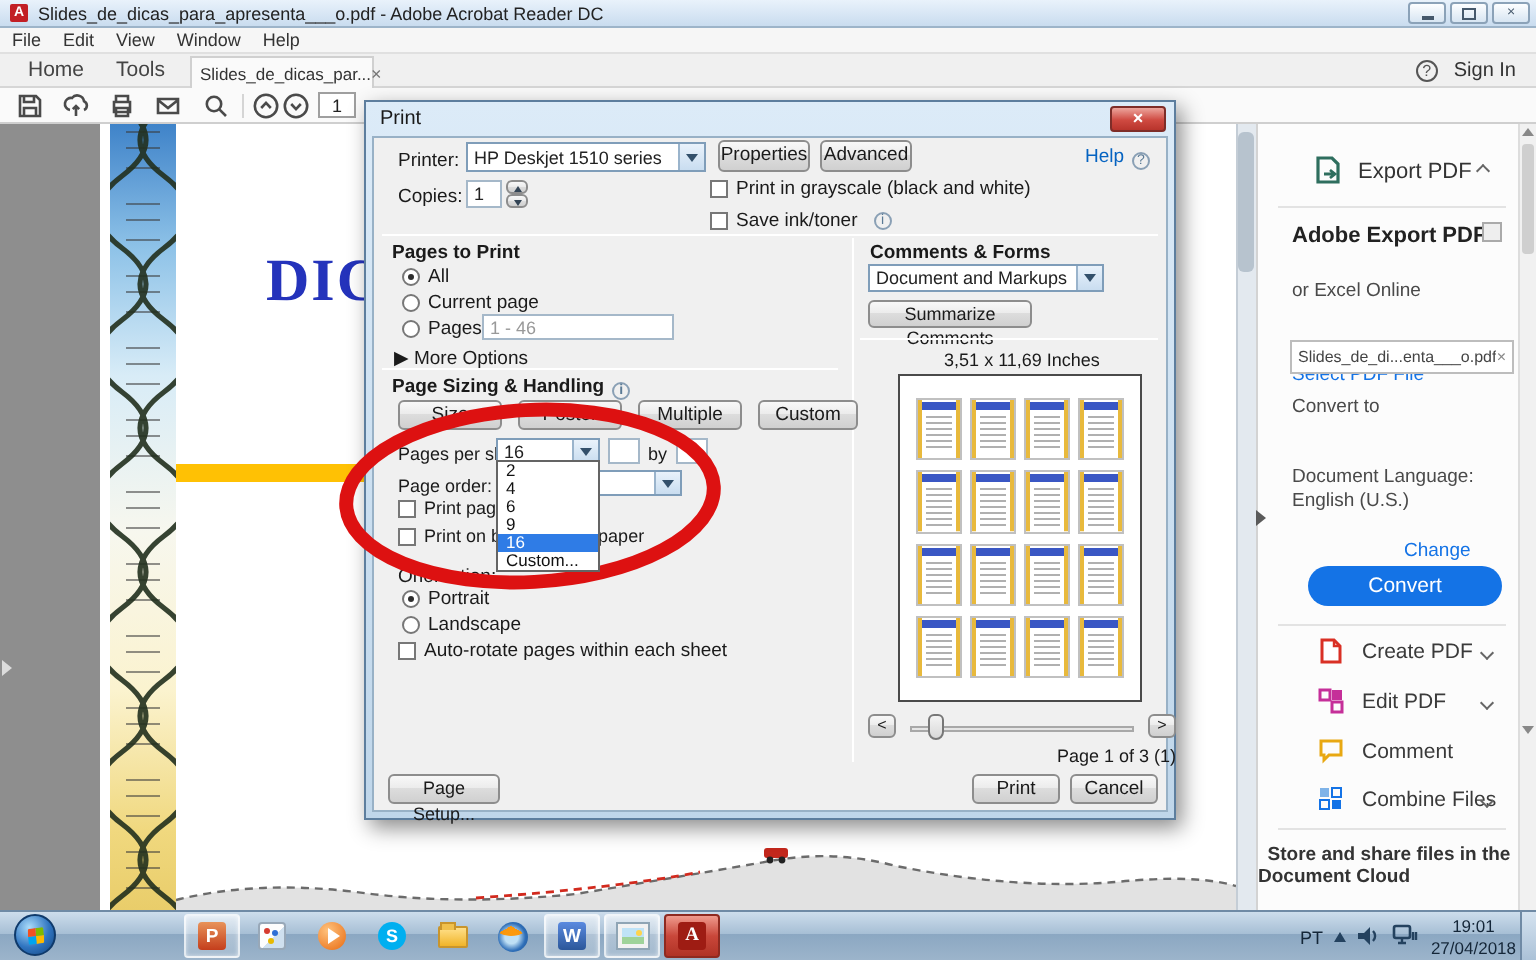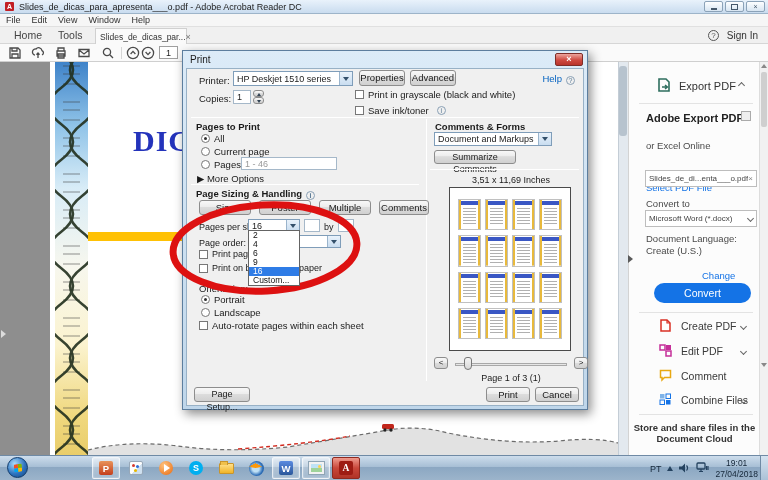--- a/index.html
+++ b/index.html
@@ -321,21 +321,21 @@
       </span>
     <div class="field" style="left:58px; top:106px; width:96px; height:13px; color:#999">1 - 46</div>
     <span class="lbl" style="left:14px; top:122px">▶ <span>More Options</span></span>
 
     <div class="hline" style="left:8px; right:168px; top:133px"></div>
 
     <span class="lbl b" style="left:13px; top:137px"><span>Page Sizing &amp; Handling</span><span class="info-circle">i</span></span>
     <div class="btn" style="left:16px; top:149px; width:52px; height:15px; line-height:13px">Size</div>
     <div class="btn" style="left:76px; top:149px; width:52px; height:15px; line-height:13px">Poster</div>
     <div class="btn" style="left:136px; top:149px; width:52px; height:15px; line-height:13px">Multiple</div>
-    <div class="btn" style="left:196px; top:149px; width:50px; height:15px; line-height:13px">Comments</div>
+    <div class="btn" style="left:196px; top:149px; width:50px; height:15px; line-height:13px">Custom</div>
 
     <span class="lbl" style="left:16px; top:171px; font-size:9px">Pages per sheet:</span>
     <div class="combo" style="left:65px; top:168px; width:52px; height:13px">
       <span class="val">16</span>
       <span class="arrow-btn">
           <span class="tri-down"></span>
         </span>
     </div>
     <div class="mini-box" style="left:121px; top:168px"></div>
     <span class="lbl" style="left:141px; top:171px; font-size:9px">by</span>
@@ -410,21 +410,21 @@
           <div class="thumb"></div>
           <div class="thumb"></div>
           <div class="thumb"></div>
           <div class="thumb"></div>
         </div>
     </div>
     <div class="btn small-btn" style="left:251px; top:306px">&lt;</div>
     <div class="slider-track"></div>
     <div class="slider-thumb"></div>
     <div class="btn small-btn" style="left:391px; top:306px">&gt;</div>
-    <span class="lbl" style="left:251px; top:322px; width:154px; text-align:center; font-size:9px">Page 1 of 3 (1)</span>
+    <span class="lbl" style="left:251px; top:322px; width:154px; text-align:right; font-size:9px">Page 1 of 3 (1)</span>
 
     <div class="btn" style="left:11px; top:336px; width:56px; height:15px; line-height:13px; font-size:9px">Page Setup...</div>
     <div class="btn" style="left:303px; top:336px; width:44px; height:15px; line-height:13px">Print</div>
     <div class="btn" style="left:352px; top:336px; width:44px; height:15px; line-height:13px">Cancel</div>
   </div>
 
   <svg class="red-circle" width="198" height="100" viewBox="0 0 198 100">
     <ellipse cx="99" cy="50" rx="92" ry="43" fill="none" stroke="#dd1111" stroke-width="7" transform="rotate(-3 99 50)"></ellipse>
   </svg>
 
@@ -445,27 +445,23 @@
     <div class="abs" style="left:112px; top:49px; width:10px; height:10px; border:1px solid #aaa; background:#eee"></div>
     <span class="abs" style="left:17px; top:78px; font-size:9.5px; color:#4a4a4a">or Excel Online</span>
 
     <span class="abs link-blue" style="left:17px; top:95px; font-size:9.5px">Select PDF File</span>
     <div class="sb-field" style="left:16px; top:108px; width:112px; height:17px">
       <span style="flex:1; overflow:hidden; white-space:nowrap">Slides_de_di...enta___o.pdf</span>
       <span style="color:#888">×</span>
     </div>
 
     <span class="abs" style="left:17px; top:136px; font-size:9.5px; color:#4a4a4a">Convert to</span>
-    <div class="sb-field" style="left:16px; top:148px; width:112px; height:17px">
-      <span style="flex:1; overflow:hidden; white-space:nowrap">Microsoft Word (*.docx)</span>
-      <span class="chev chev-down"></span>
-    </div>
 
     <span class="abs" style="left:17px; top:171px; font-size:9.5px; color:#4a4a4a">Document Language:</span>
-    <span class="abs" style="left:17px; top:183px; font-size:9.5px; color:#4a4a4a">Create (U.S.)</span>
+    <span class="abs" style="left:17px; top:183px; font-size:9.5px; color:#4a4a4a">English (U.S.)</span>
     <span class="abs link-blue" style="left:73px; top:183px; font-size:9.5px">Change</span>
 
     <div class="convert-btn">Convert</div>
     <div class="sb-hline" style="top:250px"></div>
 
     <div class="tool-row" style="top:281px">
       <span class="abs" style="left:30px; top:1px; width:13px; height:13px">
         <svg width="13" height="13" viewBox="0 0 13 13">
             <rect x="1" y="1" width="5" height="5" fill="none" stroke="#c52f99" stroke-width="1.5"></rect>
             <rect x="7" y="7" width="5" height="5" fill="none" stroke="#c52f99" stroke-width="1.5"></rect>
@@ -497,21 +493,21 @@
     <div class="tool-row" style="top:306px">
       <span class="abs" style="left:30px; top:1px; width:13px; height:13px">
         <svg width="13" height="13" viewBox="0 0 13 13">
             <path d="M1.5,1.5 h10 v7 h-6 l-2.5,2.5 v-2.5 h-1.5 z" fill="none" stroke="#e8a812" stroke-width="1.5"></path>
           </svg></span>
       <span class="t-label">Comment</span>
     </div>
     <div class="sb-hline" style="top:352px"></div>
 
     <span class="abs b" style="left:0; top:360px; width:131px; text-align:center; font-size:9.5px; color:#333">Store and share files in the</span>
-    <span class="abs b" style="left:0; top:371px; width:131px; text-align:center; font-size:9.5px; color:#333">Document Cloud</span>
+    <span class="abs b" style="left:0; top:371px; width:131px; font-size:9.5px; color:#333">Document Cloud</span>
     <span class="abs link-blue" style="left:0; top:385px; width:131px; text-align:center; font-size:9.5px">Learn Size</span>
   </div>
 
   <div class="sb-scroll">
     <span class="up"></span>
     <span class="th"></span>
     <span class="dn"></span>
   </div>
 
   <div class="taskbar">

